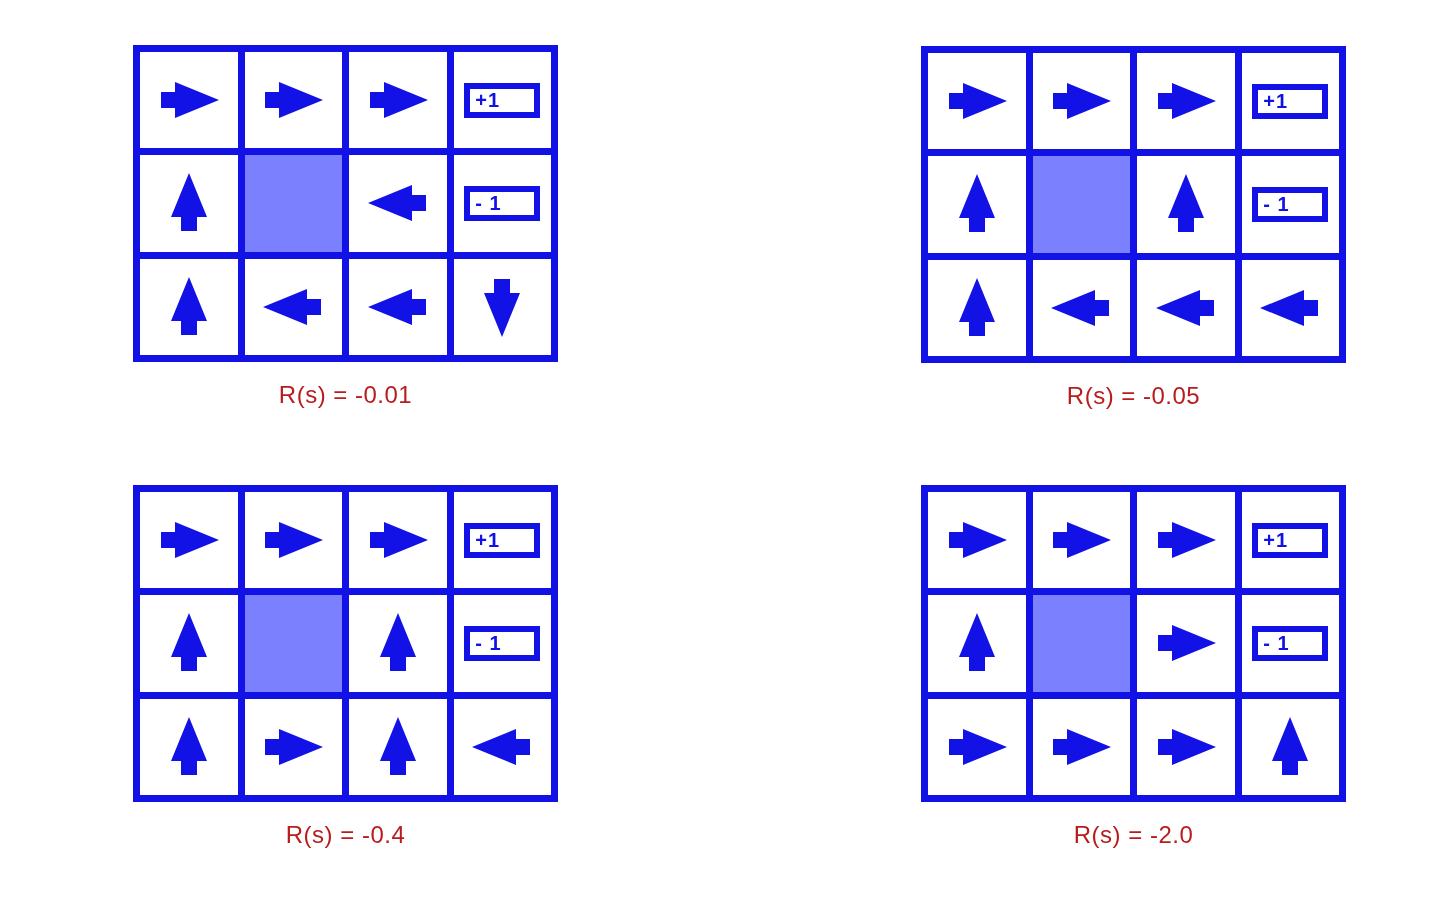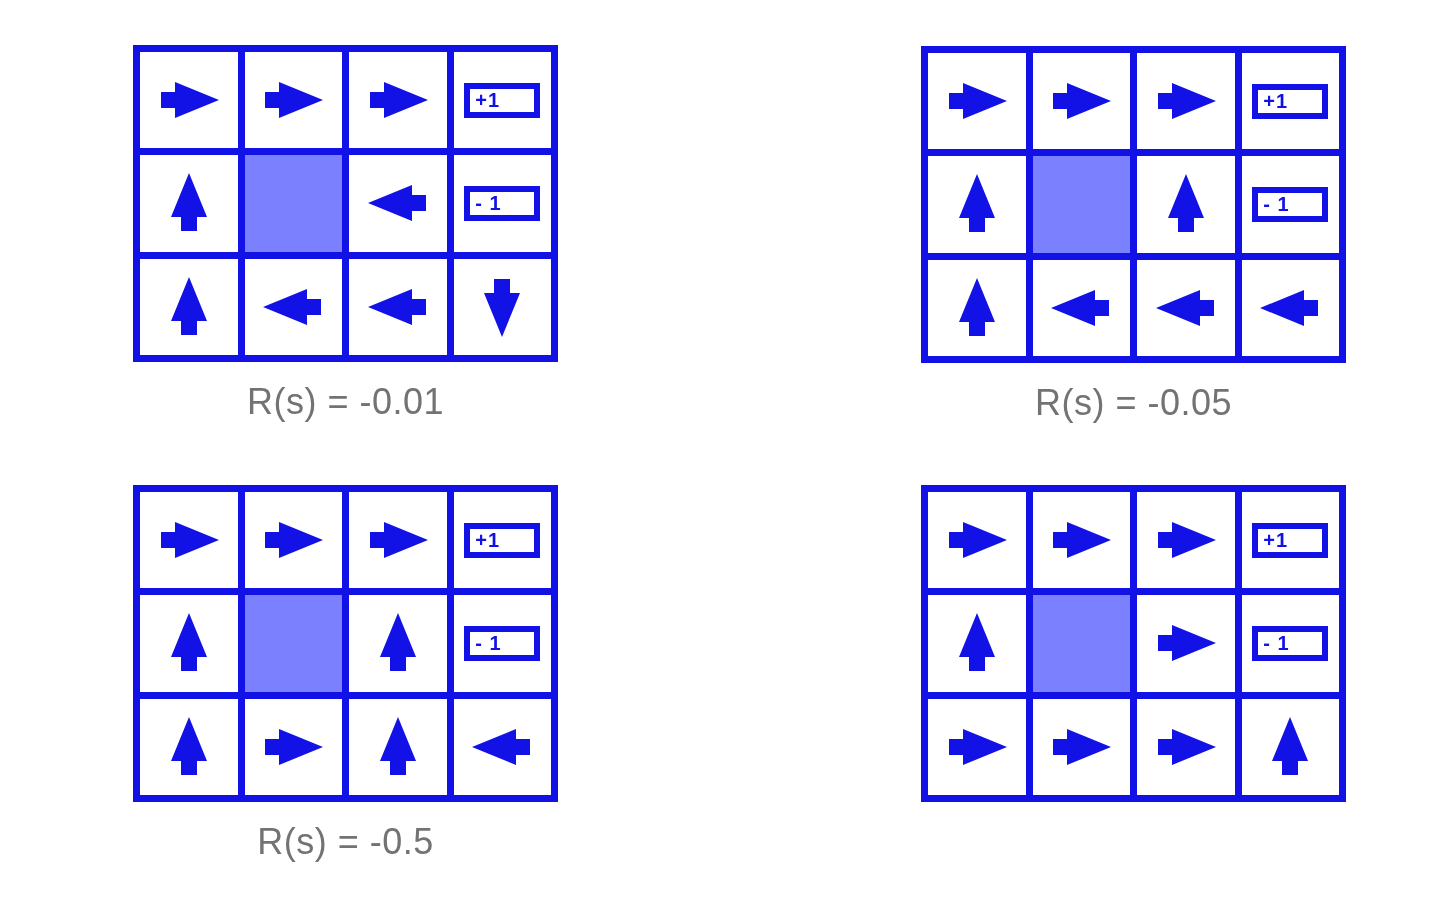--- a/index.html
+++ b/index.html
@@ -86,23 +86,23 @@
     letter-spacing: 1px;
     white-space: nowrap;
   }
 
   
   .caption {
     width: 425px;
     text-align: center;
     margin-top: 19px;
     font-family: "Liberation Sans", sans-serif;
-    font-size: 36px;
+    font-size: 24px;
     font-weight: 400;
-    color: #737373;
+    color: #b91c1c;
     letter-spacing: 0.5px;
     white-space: nowrap;
   }
 </style>
 </head>
 <body>
 
 <div class="figure">
   <div class="panel panel-tl">
       <div class="grid">
@@ -278,21 +278,21 @@
           <svg class="arrow" viewBox="0 0 72 72">
             <path d="M 28 64 L 28 50 L 18 50 L 36 6 L 54 50 L 44 50 L 44 64 Z"></path>
           </svg>
         </div>
         <div class="cell">
           <svg class="arrow" viewBox="0 0 72 72">
             <path d="M 64 28 L 50 28 L 50 18 L 6 36 L 50 54 L 50 44 L 64 44 Z"></path>
           </svg>
         </div>
       </div>
-      <div class="caption">R(s) = -0.5</div>
+      <div class="caption">R(s) = -0.4</div>
     </div>
   <div class="panel panel-br">
       <div class="grid">
         <div class="cell">
           <svg class="arrow" viewBox="0 0 72 72">
             <path d="M 8 28 L 22 28 L 22 18 L 66 36 L 22 54 L 22 44 L 8 44 Z"></path>
           </svg>
         </div>
         <div class="cell">
           <svg class="arrow" viewBox="0 0 72 72">
@@ -339,14 +339,15 @@
           <svg class="arrow" viewBox="0 0 72 72">
             <path d="M 8 28 L 22 28 L 22 18 L 66 36 L 22 54 L 22 44 L 8 44 Z"></path>
           </svg>
         </div>
         <div class="cell">
           <svg class="arrow" viewBox="0 0 72 72">
             <path d="M 28 64 L 28 50 L 18 50 L 36 6 L 54 50 L 44 50 L 44 64 Z"></path>
           </svg>
         </div>
       </div>
+      <div class="caption">R(s) = -2.0</div>
     </div>
 </div>
 
 </body></html>

